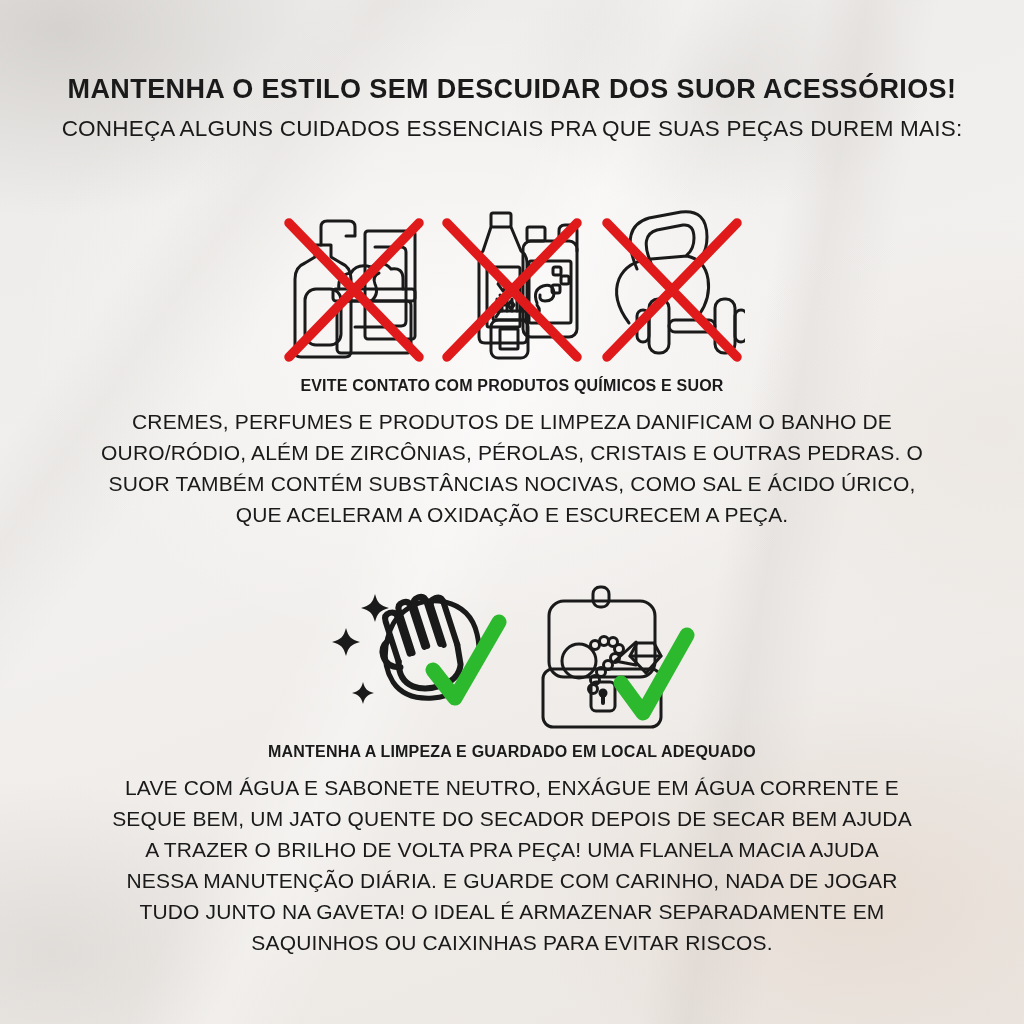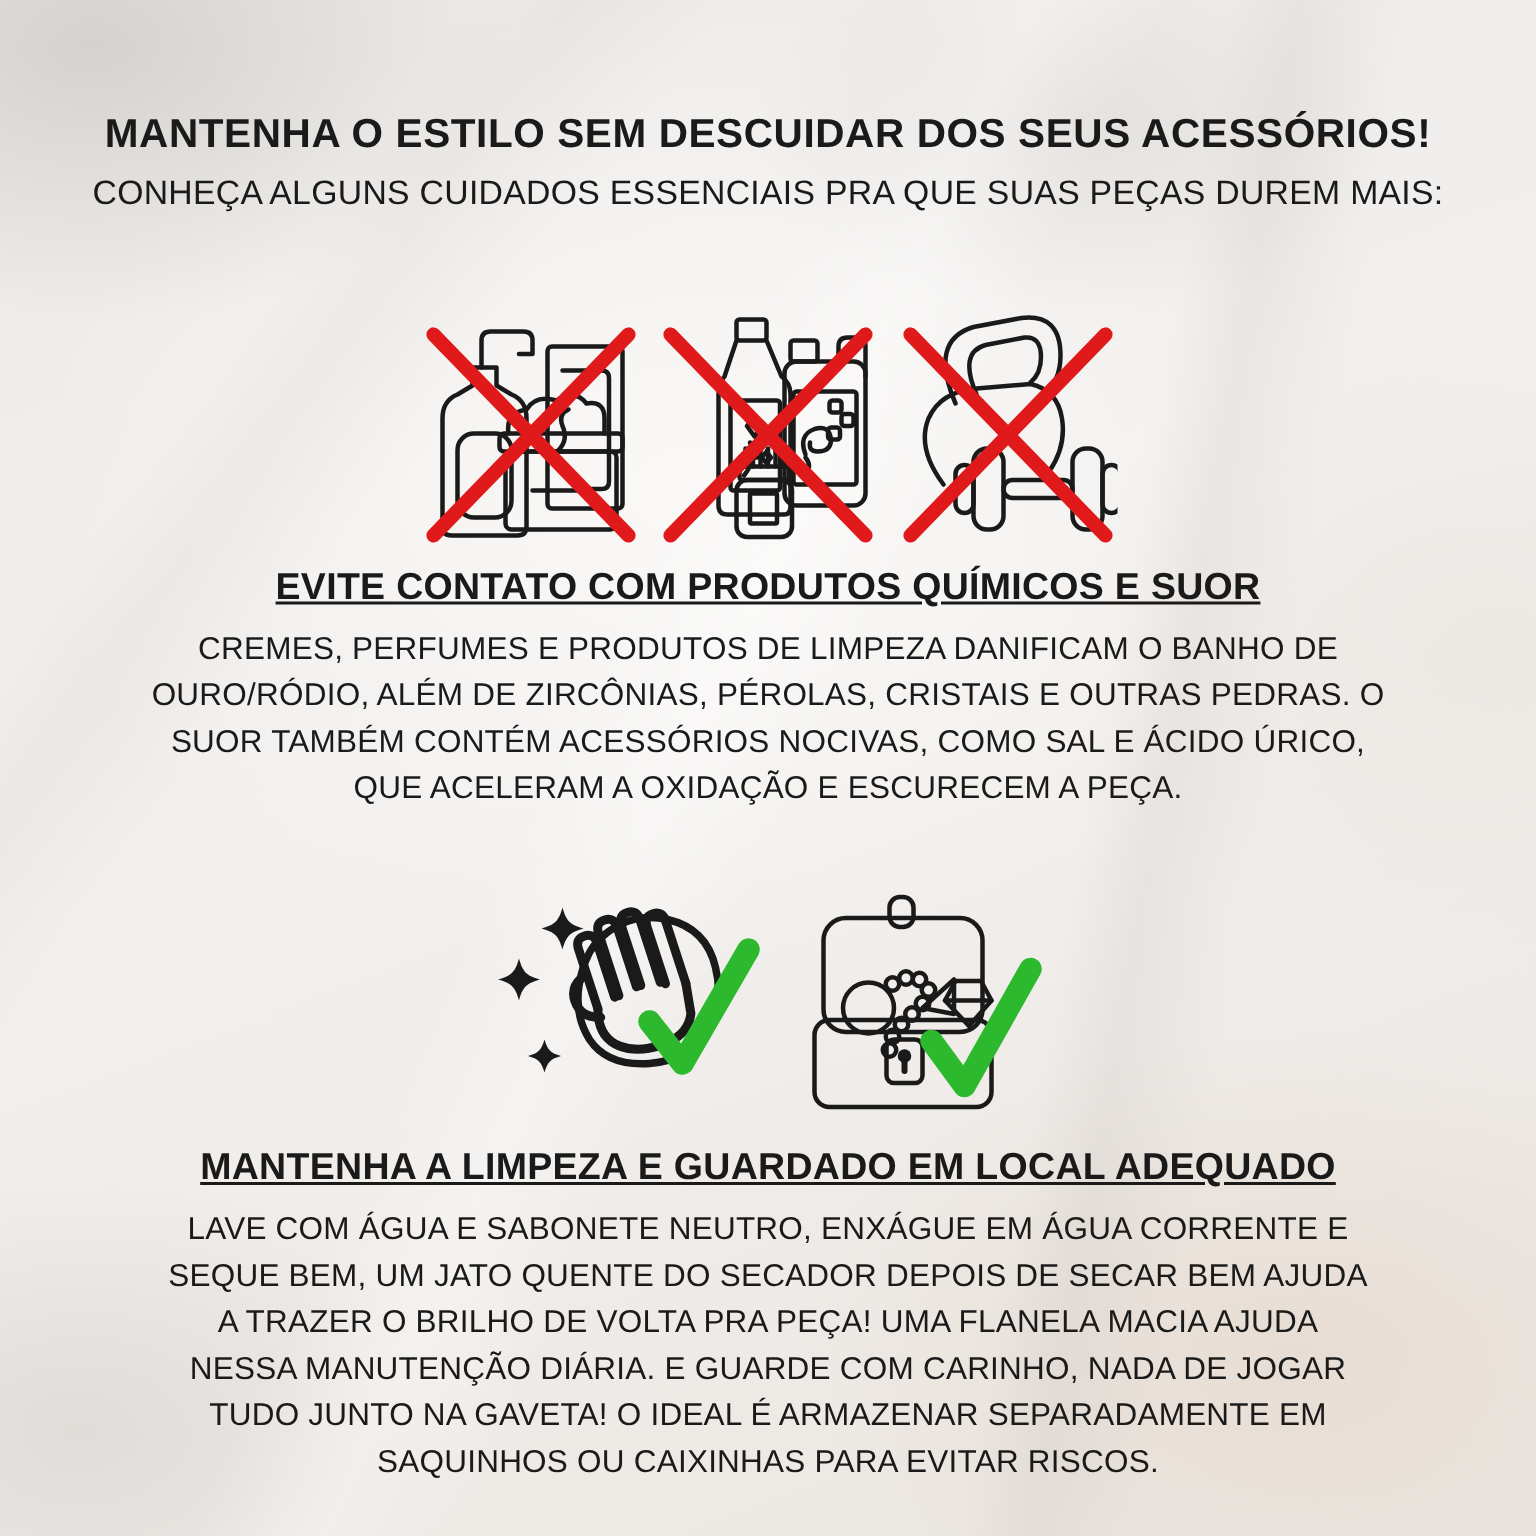--- a/index.html
+++ b/index.html
@@ -57,29 +57,28 @@
     letter-spacing: .2px;
     white-space: nowrap;
     text-align: right;
   }
 
   .icons-row { display: flex; align-items: center; justify-content: center; }
   .icons-row.avoid { margin-top: 63px; gap: 8px; }
   .icons-row.care  { margin-top: 50px; gap: 20px; }
 
   .section-heading {
-    font-size: 25px;
+    font-size: 16px;
     font-weight: bold;
     letter-spacing: .2px;
     text-align: left;
     white-space: nowrap;
-    text-decoration: underline;
   }
   .section-heading.first { margin-top: 12px; }
-  .section-heading.second { margin-top: 18px; }
+  .section-heading.second { margin-top: 8px; }
 
   .section-body {
     margin-top: 11px;
     font-size: 21px;
     line-height: 31px;
     letter-spacing: .15px;
     text-align: center;
     white-space: pre-line;
     max-width: 980px;
   }
@@ -91,21 +90,21 @@
   .ink-fill { fill: var(--text); stroke: none; }
   .x-mark { stroke: var(--prohibit-red); stroke-width: 9.5; fill: none; stroke-linecap: round; }
   .check-mark { stroke: var(--approve-green); stroke-width: 15; fill: none; stroke-linecap: round; stroke-linejoin: round; }
 </style>
 </head>
 <body>
 
 <div class="canvas">
   <div class="content">
 
-    <div class="title">MANTENHA O ESTILO SEM DESCUIDAR DOS SEUS ACESSÓRIOS!</div>
+    <div class="title">MANTENHA O ESTILO SEM DESCUIDAR DOS SUOR ACESSÓRIOS!</div>
     <div class="subtitle">CONHEÇA ALGUNS CUIDADOS ESSENCIAIS PRA QUE SUAS PEÇAS DUREM MAIS:</div>
 
     <div class="icons-row avoid">
 
       <svg width="150" height="160" viewBox="0 0 150 160">
         <g class="ink-stroke">
           <rect x="86" y="26" width="50" height="108" rx="3"></rect>
           <path d="M96 42 L122 42 Q127 42 127 47 L127 116 Q127 121 122 121 L108 121"></path>
           <path d="M90 98 Q101 90 96 79 Q93 71 100 68"></path>
           <path d="M42 40 L42 22 Q42 16 48 16 L70 16 Q76 16 76 22 L76 31 L67 31"></path>
@@ -156,21 +155,21 @@
           <rect x="140" y="105" width="12" height="32" rx="6"></rect>
           <rect x="74" y="115" width="46" height="12" rx="6"></rect>
         </g>
         <path class="x-mark" d="M12 18 L142 152 M142 18 L12 152"></path>
       </svg>
     </div>
 
     <div class="section-heading first">EVITE CONTATO COM PRODUTOS QUÍMICOS E SUOR</div>
     <div class="section-body">CREMES, PERFUMES E PRODUTOS DE LIMPEZA DANIFICAM O BANHO DE
 OURO/RÓDIO, ALÉM DE ZIRCÔNIAS, PÉROLAS, CRISTAIS E OUTRAS PEDRAS. O
-SUOR TAMBÉM CONTÉM ACESSÓRIOS NOCIVAS, COMO SAL E ÁCIDO ÚRICO,
+SUOR TAMBÉM CONTÉM SUBSTÂNCIAS NOCIVAS, COMO SAL E ÁCIDO ÚRICO,
 QUE ACELERAM A OXIDAÇÃO E ESCURECEM A PEÇA.</div>
 
     <div class="icons-row care">
 
       <svg width="178" height="155" viewBox="0 0 178 155">
         <g class="ink-fill">
           <path d="M46 14 C48.5 23 51 25.5 60 28 C51 30.5 48.5 33 46 42 C43.5 33 41 30.5 32 28 C41 25.5 43.5 23 46 14 Z"></path>
           <path d="M17 48 C19.5 57 22 59.5 31 62 C22 64.5 19.5 67 17 76 C14.5 67 12 64.5 3 62 C12 59.5 14.5 57 17 48 Z"></path>
           <path d="M34 102 C36 109 38 111 45 113 C38 115 36 117 34 124 C32 117 30 115 23 113 C30 111 32 109 34 102 Z"></path>
         </g>

